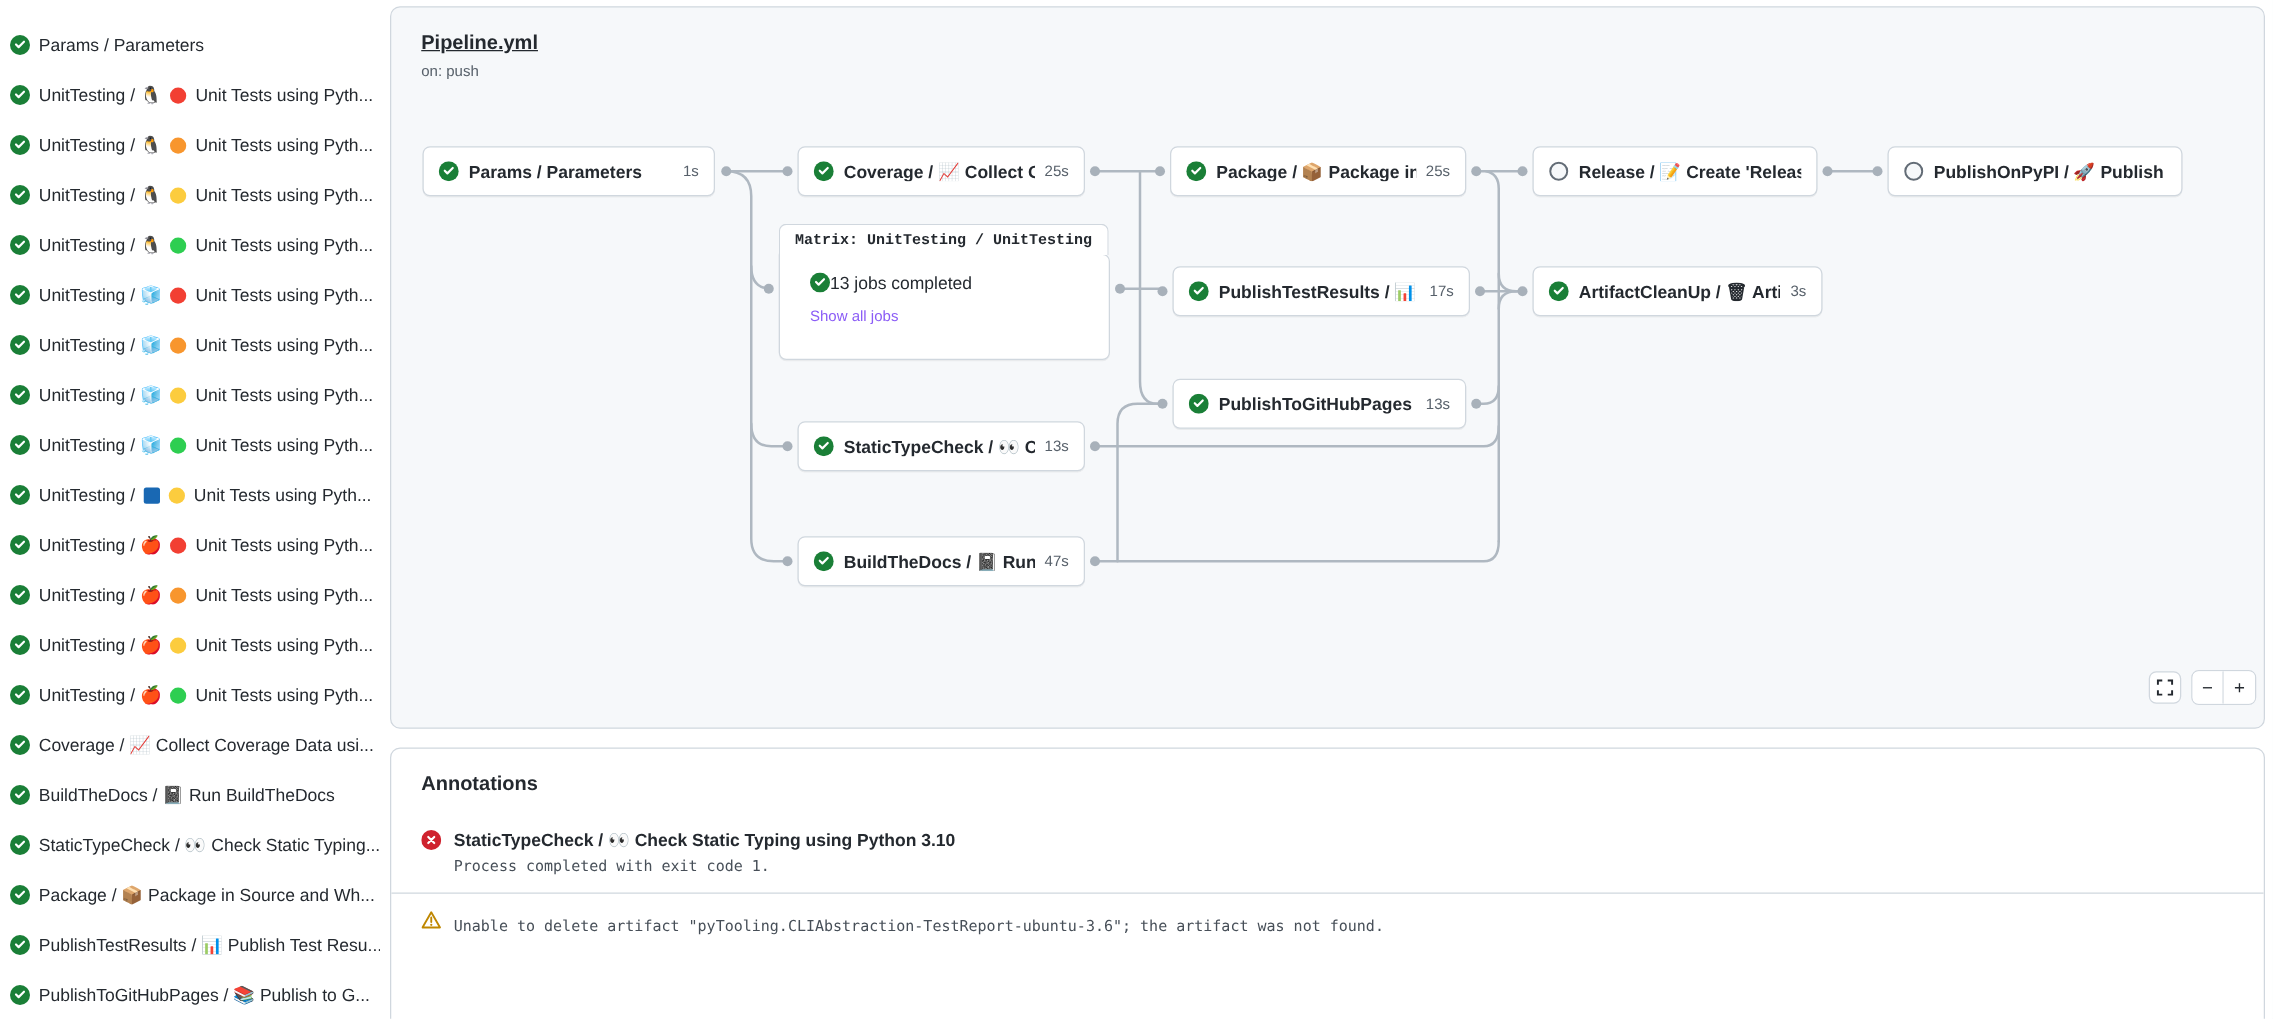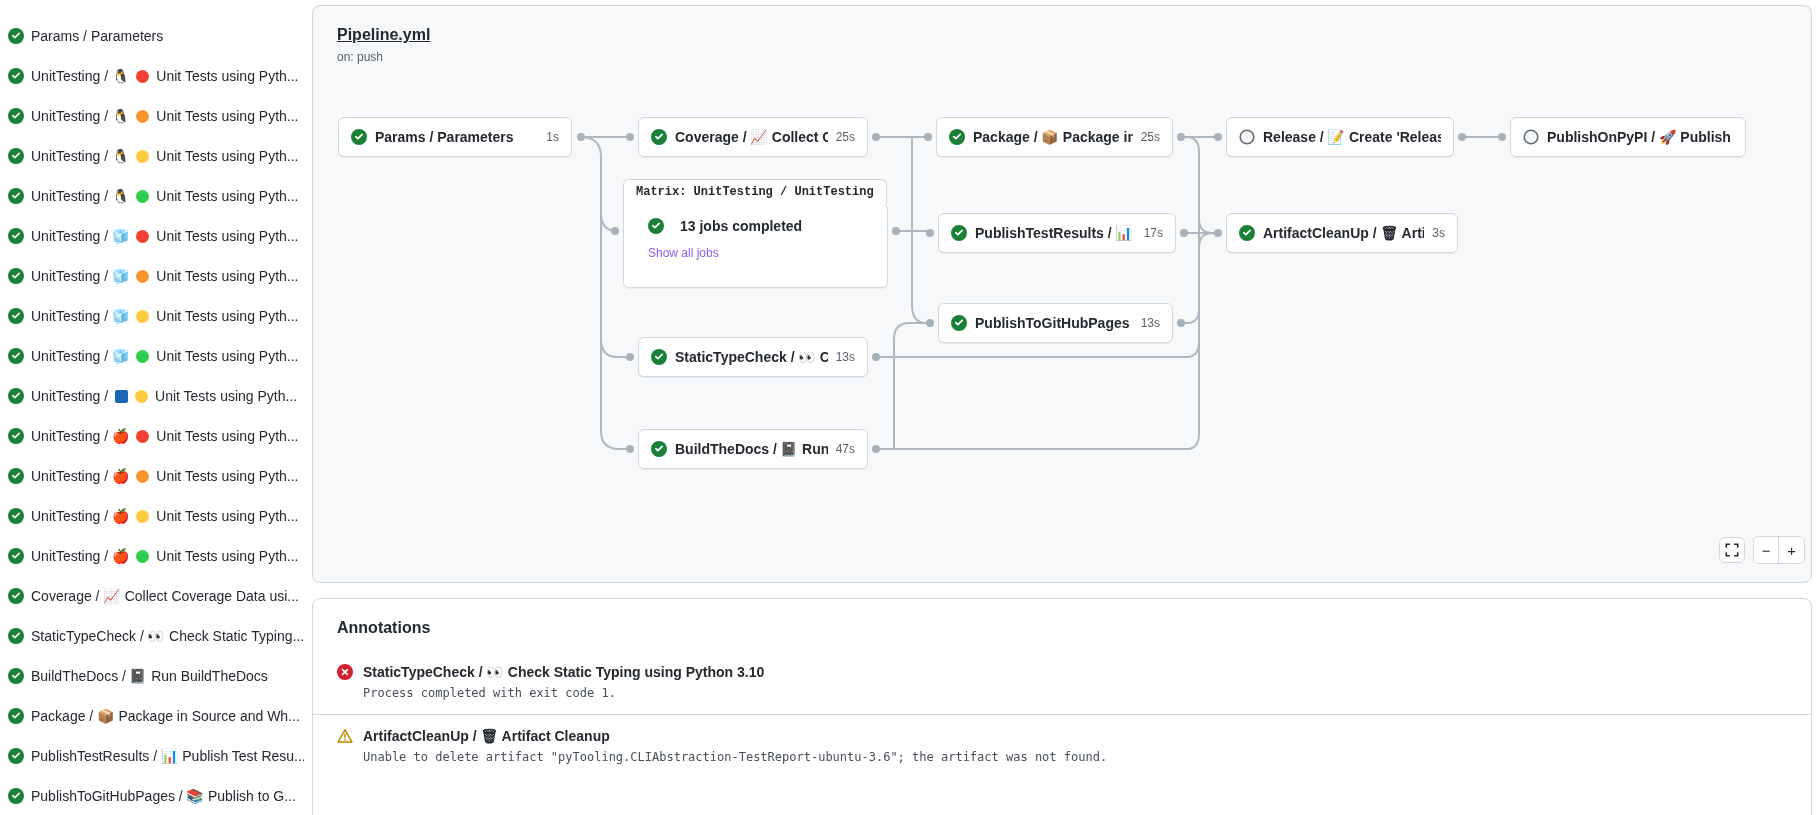--- a/index.html
+++ b/index.html
@@ -29,21 +29,21 @@
     overflow:hidden; cursor:pointer; }
   .node .dur { margin-left:auto; font-size:12px; font-weight:400; color:#57606a; flex-shrink:0; }
   .node .nlabel { overflow:hidden; }
 
   .matrix-tab { position:absolute; left:310px; top:173px; height:25px; background:#fff;
     border:1px solid #d0d7de; border-bottom:none; border-radius:6px 6px 0 0; padding:0 12px;
     display:flex; align-items:center; font-size:12px; font-weight:600; z-index:2;font-family:Liberation Mono, monospace; }
   .matrix-card { position:absolute; left:310px; top:197px; width:265px; height:85px;
     background:#fff; border:1px solid #d0d7de; border-radius:0 6px 6px 6px;
     box-shadow:0 1px 0 rgba(27,31,36,.06); padding:14px 16px 0 24px; z-index:1; }
-  .matrix-row { display:flex; align-items:center; gap:16px; font-size:14px; font-weight:700; }
+  .matrix-row { display:flex; align-items:center; gap:0; font-size:14px; font-weight:400; }
   .matrix-link { margin-top:12px; font-size:12px; color:#8b5cf6; cursor:pointer; }
 
   .ctrl-fullscreen { position:absolute; left:1406px; top:531px; width:26px; height:26px;
     background:#fff; border:1px solid #d0d7de; border-radius:6px; display:flex;
     align-items:center; justify-content:center; cursor:pointer; }
   .ctrl-zoom { position:absolute; left:1440px; top:530px; width:52px; height:28px;
     background:#fff; border:1px solid #d0d7de; border-radius:6px; display:flex; overflow:hidden; }
   .ctrl-zoom button { width:26px; height:100%; background:#fff; border:none; font-size:15px;
     color:#24292f; cursor:pointer; font-family:inherit; }
   .ctrl-zoom .zo { border-right:1px solid #d0d7de; }
@@ -228,30 +228,30 @@
         </span>
         <span class="lbl">Coverage / 📈 Collect Coverage Data usi...</span>
       </div>
       <div class="side-item">
         <span class="statusicon">
           <svg width="16" height="16" viewBox="0 0 16 16">
             <circle cx="8" cy="8" r="8" fill="#1a7f37"></circle>
             <path d="M11.2 5.4 L6.9 9.7 L4.8 7.6" stroke="#fff" stroke-width="1.7" fill="none" stroke-linecap="round" stroke-linejoin="round"></path>
           </svg>
         </span>
+        <span class="lbl">BuildTheDocs / 📓 Run BuildTheDocs</span>
+      </div>
+      <div class="side-item">
+        <span class="statusicon">
+          <svg width="16" height="16" viewBox="0 0 16 16">
+            <circle cx="8" cy="8" r="8" fill="#1a7f37"></circle>
+            <path d="M11.2 5.4 L6.9 9.7 L4.8 7.6" stroke="#fff" stroke-width="1.7" fill="none" stroke-linecap="round" stroke-linejoin="round"></path>
+          </svg>
+        </span>
         <span class="lbl">StaticTypeCheck / 👀 Check Static Typing...</span>
-      </div>
-      <div class="side-item">
-        <span class="statusicon">
-          <svg width="16" height="16" viewBox="0 0 16 16">
-            <circle cx="8" cy="8" r="8" fill="#1a7f37"></circle>
-            <path d="M11.2 5.4 L6.9 9.7 L4.8 7.6" stroke="#fff" stroke-width="1.7" fill="none" stroke-linecap="round" stroke-linejoin="round"></path>
-          </svg>
-        </span>
-        <span class="lbl">BuildTheDocs / 📓 Run BuildTheDocs</span>
       </div>
       <div class="side-item">
         <span class="statusicon">
           <svg width="16" height="16" viewBox="0 0 16 16">
             <circle cx="8" cy="8" r="8" fill="#1a7f37"></circle>
             <path d="M11.2 5.4 L6.9 9.7 L4.8 7.6" stroke="#fff" stroke-width="1.7" fill="none" stroke-linecap="round" stroke-linejoin="round"></path>
           </svg>
         </span>
         <span class="lbl">Package / 📦 Package in Source and Wh...</span>
       </div>
@@ -463,20 +463,19 @@
         </div>
         <div class="anno-row">
           <span class="statusicon">
             <svg width="16" height="16" viewBox="0 0 16 16">
               <path d="M8 1.8 L15 14 H1 Z" fill="none" stroke="#bf8700" stroke-width="1.5" stroke-linejoin="round"></path>
               <path d="M8 6 V9.6" stroke="#bf8700" stroke-width="1.5" stroke-linecap="round"></path>
               <circle cx="8" cy="11.8" r="0.9" fill="#bf8700"></circle>
             </svg>
           </span>
           <div class="anno-body">
-            <div class="t">ArtifactCleanUp / 🗑 Artifact Cleanup</div>
             <div class="m">Unable to delete artifact "pyTooling.CLIAbstraction-TestReport-ubuntu-3.6"; the artifact was not found.</div>
           </div>
         </div>
       </div>
   </section>
 
 </div>
 
 </body></html>

